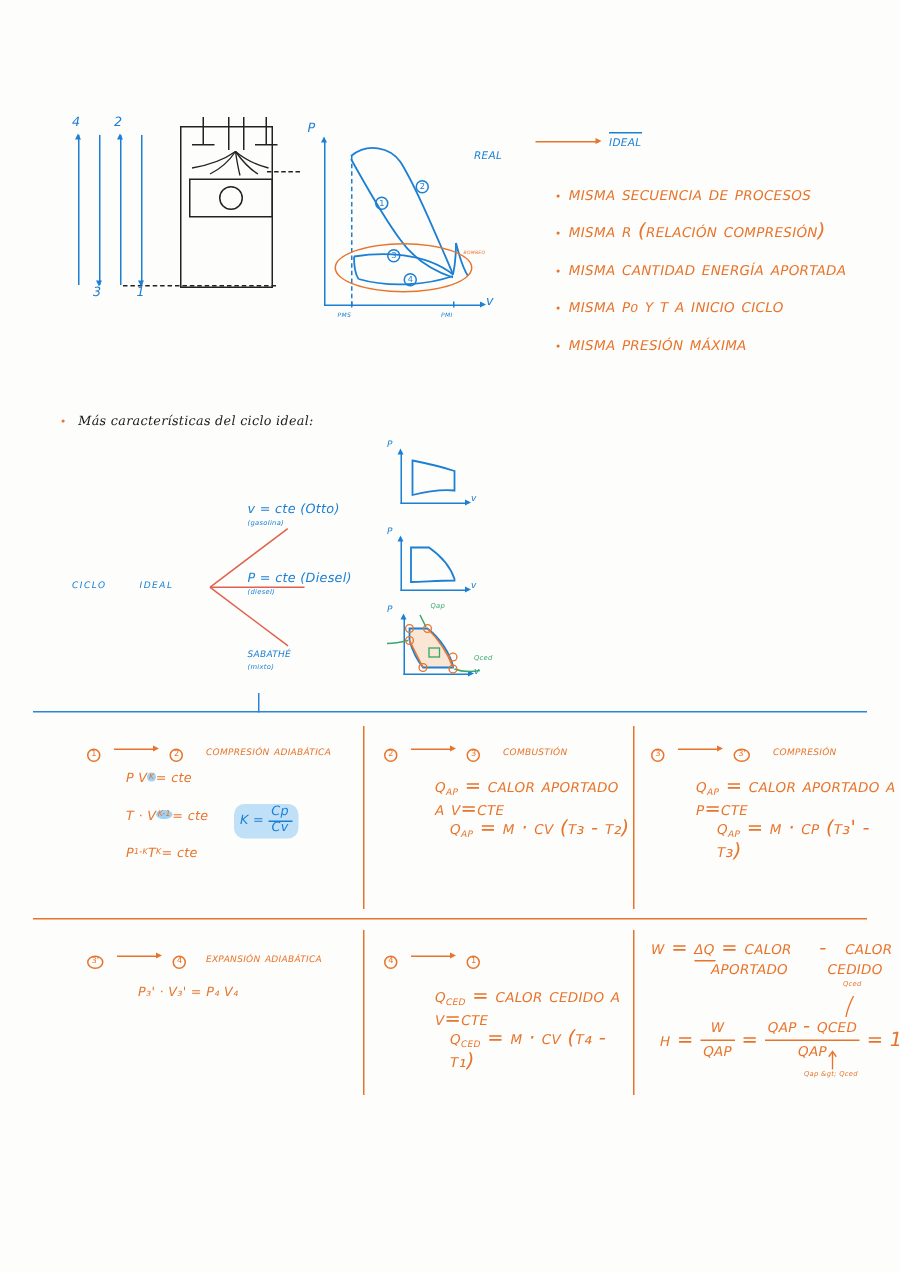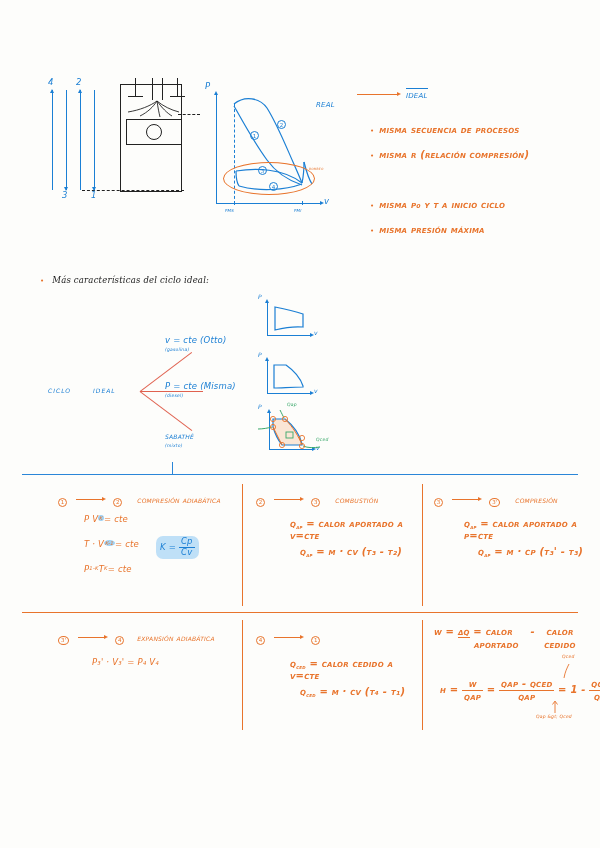--- a/index.html
+++ b/index.html
@@ -15,21 +15,21 @@
   .black{color:#1a1a1a;margin-top:40px;}
   .green{color:#39a86a;}
 
   
   .hw{font-family:"DejaVu Sans",sans-serif;letter-spacing:.2px;line-height:1.15;}
   .sc{font-variant:small-caps;text-transform:lowercase;}
   .cursive{font-family:"DejaVu Serif",serif;font-style:italic;}
   .ital{font-style:italic;}
   .tiny{font-size:4.5px;}
   .xs{font-size:6px;}
-  .s{font-size:10px;font-weight:bold;}
+  .s{font-size:13px;}
   .m{font-size:8.5px;}
   .l{font-size:10px;}
   sub{font-size:.62em;vertical-align:-.25em;}
   sup{font-size:.62em;vertical-align:.45em;}
 
   
   .cyl{position:absolute;border:1.3px solid #222;box-sizing:border-box;background:transparent;}
   .pist{position:absolute;border:1.3px solid #222;box-sizing:border-box;}
   .crank{position:absolute;border:1.3px solid #222;border-radius:50%;box-sizing:border-box;}
   .vstem{position:absolute;background:#222;width:1.2px;}
@@ -151,20 +151,24 @@
     <div class="abs hw l blue sc ital" style="left:90px;top:3px;border-top:1.1px solid #1b7fd4;padding-top:0px;">Ideal</div>
 
     <div class="abs" style="left:54px;top:33px;">
       <span class="bullet" style="position:relative;left:0;top:0;">•</span>
       <span class="hw s orange sc ital">Misma Secuencia De Procesos</span>
     </div>
     <div class="abs" style="left:54px;top:58px;">
       <span class="bullet" style="position:relative;">•</span>
       <span class="hw s orange sc ital">Misma r (Relación Compresión)</span>
     </div>
+    <div class="abs" style="left:54px;top:83px;">
+      <span class="bullet" style="position:relative;">•</span>
+      <span class="hw s orange sc ital">Misma Cantidad Energía Aportada</span>
+    </div>
     <div class="abs" style="left:54px;top:108px;">
       <span class="bullet" style="position:relative;">•</span>
       <span class="hw s orange sc ital">Misma P₀ y T a Inicio Ciclo</span>
     </div>
     <div class="abs" style="left:54px;top:133px;">
       <span class="bullet" style="position:relative;">•</span>
       <span class="hw s orange sc ital">Misma Presión Máxima</span>
     </div>
   </div>
 
@@ -179,21 +183,21 @@
 
     <div class="brnch" style="left:95px;top:71px;width:65px;transform:rotate(-37deg);"></div>
     <div class="brnch" style="left:95px;top:71px;width:63px;"></div>
     <div class="brnch" style="left:95px;top:71px;width:65px;transform:rotate(37deg);"></div>
 
     <div class="abs" style="left:120px;top:16px;">
       <div class="hw m blue ital">v = cte  (Otto)</div>
       <div class="hw tiny blue ital" style="margin-top:1px;">(gasolina)</div>
     </div>
     <div class="abs" style="left:120px;top:62px;">
-      <div class="hw m blue ital">P = cte  (Misma)</div>
+      <div class="hw m blue ital">P = cte  (Diesel)</div>
       <div class="hw tiny blue ital" style="margin-top:1px;">(diesel)</div>
     </div>
     <div class="abs" style="left:120px;top:112px;">
       <div class="hw m blue sc ital">Sabathé</div>
       <div class="hw tiny blue ital" style="margin-top:1px;">(mixto)</div>
     </div>
   </div>
 
   <div class="abs" style="left:258px;top:296px;width:62px;height:48px;">
     <div class="abs hw xs blue ital" style="left:0px;top:-2px;">P</div>

